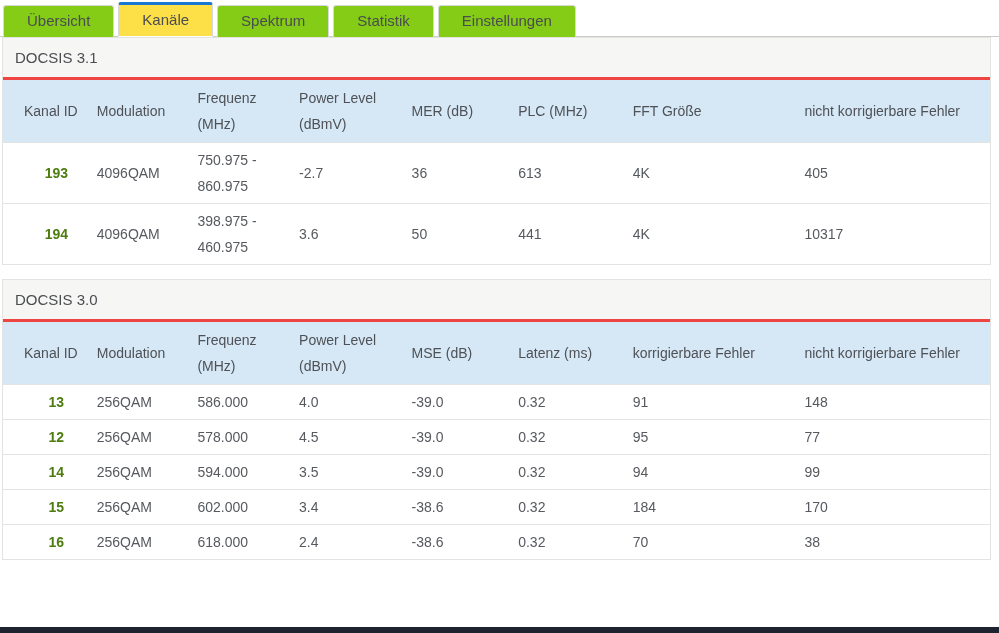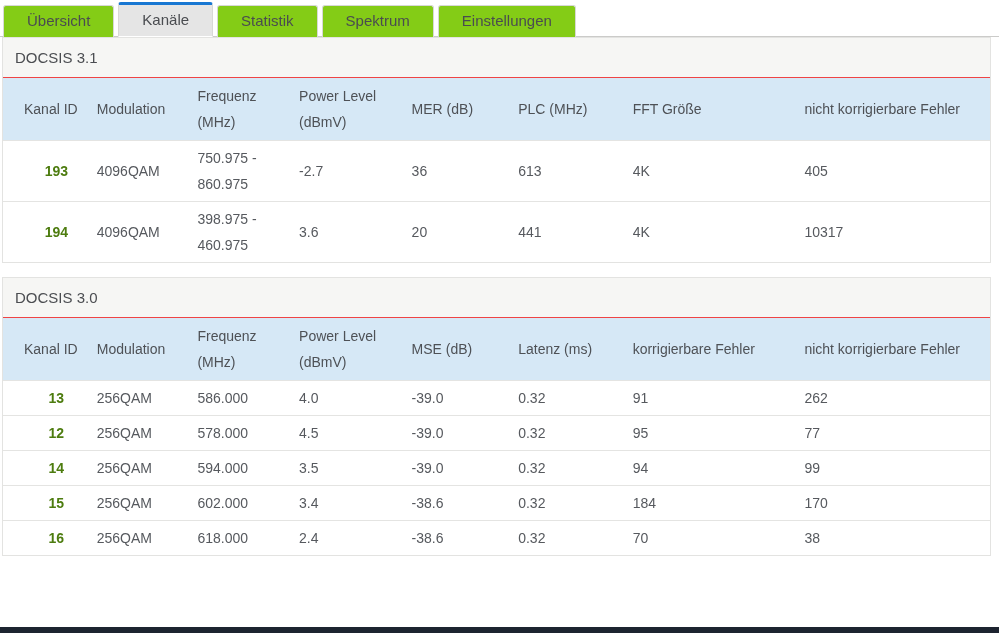--- a/index.html
+++ b/index.html
@@ -29,21 +29,21 @@
     margin-right: 4px;
     margin-bottom: -1px;
     height: 32px;
     line-height: 29px;
     font-size: 15px;
     color: #4a4c50;
     cursor: pointer;
     white-space: nowrap;
   }
   .tab.active {
-    background: #e5e5e5;
+    background: #fde047;
     border-top: 3px solid #1877d2;
     border-bottom: 1px solid #ffffff;
     height: 35px;
     line-height: 30px;
   }
 
   
   .direction-row { margin: 13px 0 21px 3px; }
   .dir-link {
     font-size: 17px;
@@ -57,21 +57,21 @@
   .card {
     border: 1px solid #e3e3e1;
     margin: 0 8px 14px 2px;
     background: #ffffff;
   }
   .card-title {
     background: #f6f6f4;
     color: #4b4d51;
     font-size: 15px;
     padding: 11px 12px;
-    border-bottom: 1px solid #ef4444;
+    border-bottom: 3px solid #ef4444;
   }
   table {
     width: 100%;
     border-collapse: collapse;
     table-layout: fixed;
     font-size: 14px;
   }
   col.c0 { width: 9.5%; }
   col.c1 { width: 10.2%; }
   col.c2 { width: 10.3%; }
@@ -113,22 +113,22 @@
   }
 </style>
 </head>
 <body>
 
 <div class="page">
 
   <nav class="tabbar">
     <div class="tab">Übersicht</div>
     <div class="tab active">Kanäle</div>
+    <div class="tab">Spektrum</div>
     <div class="tab">Statistik</div>
-    <div class="tab">Spektrum</div>
     <div class="tab">Einstellungen</div>
   </nav>
 
 
   <section class="card">
     <div class="card-title">DOCSIS 3.1</div>
     <table>
       <colgroup>
         <col class="c0">
           <col class="c1">
@@ -160,21 +160,21 @@
             <td>36</td>
             <td>613</td>
             <td>4K</td>
             <td>405</td>
           </tr>
           <tr>
             <td>194</td>
             <td>4096QAM</td>
             <td>398.975 - 460.975</td>
             <td>3.6</td>
-            <td>20</td>
+            <td>50</td>
             <td>441</td>
             <td>4K</td>
             <td>10317</td>
           </tr>
         </tbody>
     </table>
   </section>
 
   <section class="card">
     <div class="card-title">DOCSIS 3.0</div>
@@ -203,21 +203,21 @@
         </thead>
       <tbody>
           <tr>
             <td>13</td>
             <td>256QAM</td>
             <td>586.000</td>
             <td>4.0</td>
             <td>-39.0</td>
             <td>0.32</td>
             <td>91</td>
-            <td>262</td>
+            <td>148</td>
           </tr>
           <tr>
             <td>12</td>
             <td>256QAM</td>
             <td>578.000</td>
             <td>4.5</td>
             <td>-39.0</td>
             <td>0.32</td>
             <td>95</td>
             <td>77</td>

